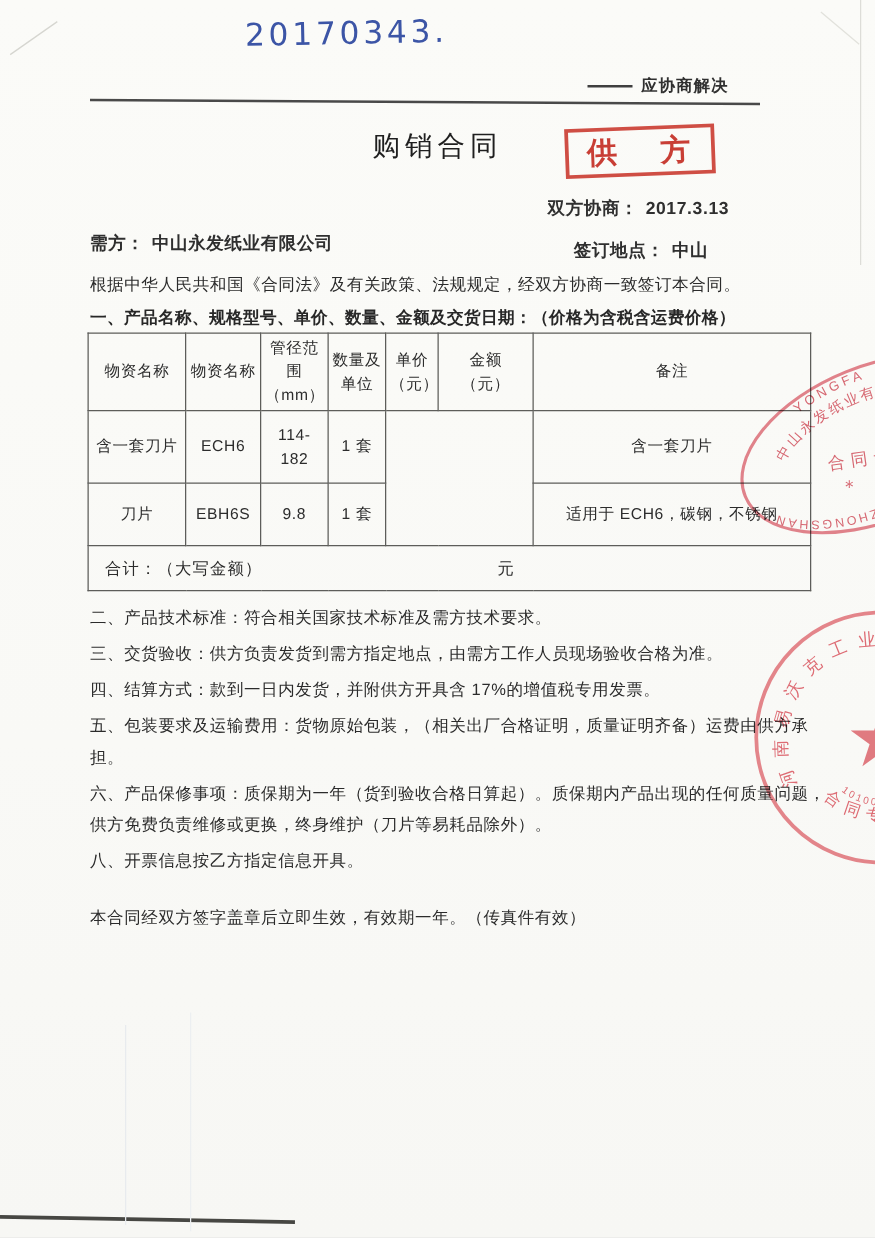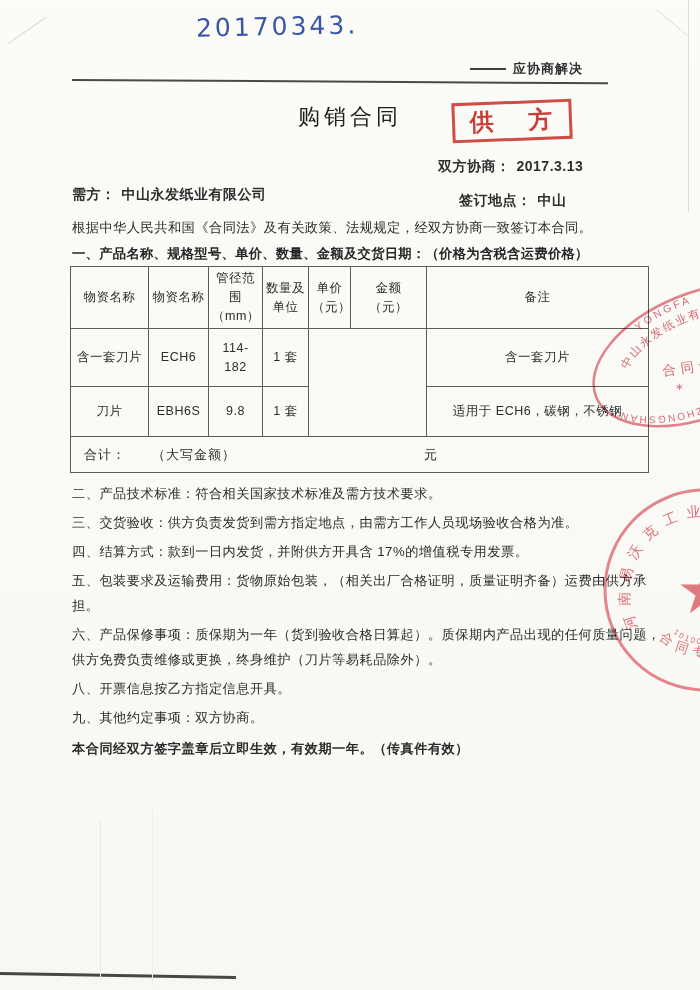--- a/index.html
+++ b/index.html
@@ -49,27 +49,27 @@
   .intro{position:absolute;left:72px;top:219px;width:600px;font-size:13.3px;font-weight:500;letter-spacing:.4px;color:#2b2b2b;}
   .sec1{position:absolute;left:72px;top:245px;width:610px;font-size:13.3px;font-weight:600;letter-spacing:.3px;color:#272727;}
 
   table.items{position:absolute;left:70px;top:266px;width:578px;border-collapse:collapse;table-layout:fixed;}
   table.items td,table.items th{border:1px solid #5d5d5a;font-size:12.5px;font-weight:500;
     color:#2c2c2c;text-align:center;vertical-align:middle;padding:2px 3px;line-height:19px;letter-spacing:.5px;}
   tr.hdr{height:60px;} tr.r1{height:58px;} tr.r2{height:50px;} tr.ftr{height:36px;padding-left:45px;}
   td.remark2{padding:2px 18px;}
   td.merged{border-top:1px solid #5d5d5a;}
   .foot-flex{display:flex;align-items:center;padding:0 10px;font-size:13px;font-weight:500;letter-spacing:1px;}
-  .foot-caps{margin-left:26px;}
+  .foot-caps{}
   .foot-unit{margin-left:188px;}
 
   .clauses{position:absolute;left:72px;top:481px;width:602px;font-size:13.2px;font-weight:500;
     letter-spacing:.5px;color:#2b2b2b;line-height:25px;}
   .clauses .clause{margin-bottom:4px;}
-  .closing{margin-top:6px;font-weight:bold;}
+  .closing{margin-top:20px;}
 
   .stamp{position:absolute;mix-blend-mode:multiply;}
   .st-oval{left:560px;top:262px;}
   .st-round{left:575px;top:485px;}
   .oval-stroke{stroke:rgba(222,103,115,.8);fill:none;stroke-width:2.5;}
   .oval-text{fill:rgba(216,92,105,.92);}
   .round-stroke{stroke:rgba(224,90,100,.72);fill:none;stroke-width:3;}
   .round-text{fill:rgba(222,84,95,.85);}
   .round-star{fill:rgba(224,92,102,.8);}
 </style>
@@ -169,21 +169,20 @@
   </tbody>
     </table>
 
   <div class="clauses">
     <div class="clause">二、产品技术标准：符合相关国家技术标准及需方技术要求。</div>
     <div class="clause">三、交货验收：供方负责发货到需方指定地点，由需方工作人员现场验收合格为准。</div>
     <div class="clause">四、结算方式：款到一日内发货，并附供方开具含 17%的增值税专用发票。</div>
     <div class="clause">五、包装要求及运输费用：货物原始包装，（相关出厂合格证明，质量证明齐备）运费由供方承担。</div>
     <div class="clause">六、产品保修事项：质保期为一年（货到验收合格日算起）。质保期内产品出现的任何质量问题，供方免费负责维修或更换，终身维护（刀片等易耗品除外）。</div>
     <div class="clause">八、开票信息按乙方指定信息开具。</div>
-    <div class="clause">九、其他约定事项：双方协商。</div>
     <div class="clause closing">本合同经双方签字盖章后立即生效，有效期一年。（传真件有效）</div>
   </div>
 
   <svg class="stamp st-oval" width="250" height="200">
     <defs>
       <path id="ovTop" d="M 40 93 A 100 52 0 0 1 240 93"></path>
       <path id="ovCn" d="M 62 93 A 78 36 0 0 1 218 93"></path>
       <path id="ovSide" d="M 126 142 A 98 50 0 0 1 34 88"></path>
     </defs>
     <g transform="rotate(-22 140 93)">

